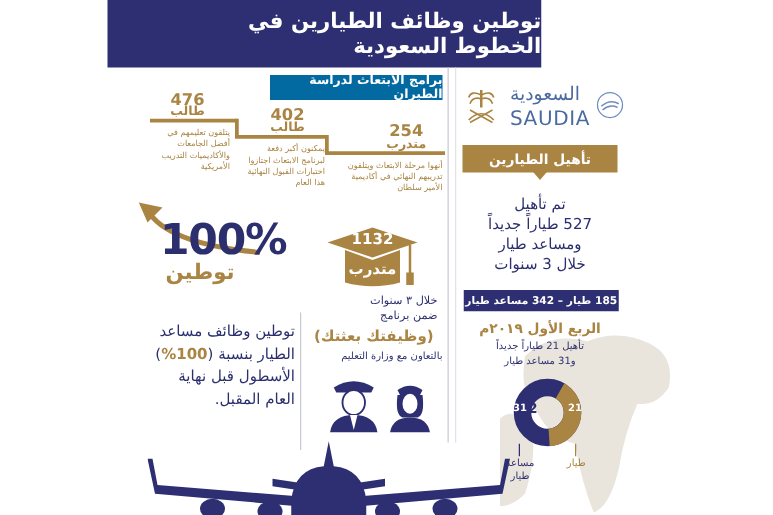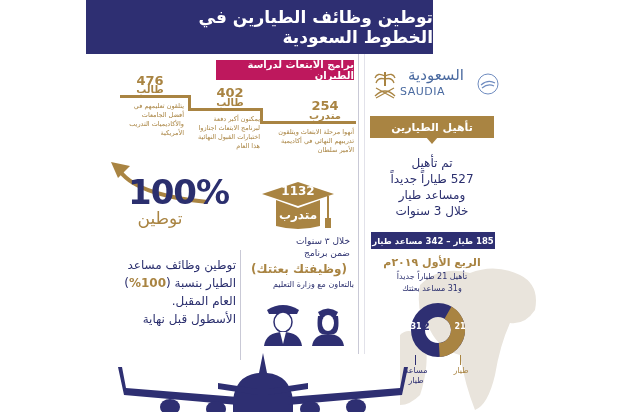--- a/index.html
+++ b/index.html
@@ -6,29 +6,29 @@
   html, body { width: 618px; height: 412px; background: #ffffff; overflow: hidden; }
   body { font-family: "DejaVu Sans", sans-serif; position: relative; color: #2b2f6e; }
   .abs { position: absolute; }
   .rtl { direction: rtl; }
 
   .title-bar { left: 86px; top: 0; width: 347px; height: 54px; background: #2e2f72; }
   .title-text { left: 86px; top: 0; width: 347px; height: 54px; color: #fff; font-size: 17px; font-weight: bold; display: flex; align-items: center; justify-content: center; padding-left: 48px; }
 
   .divider-v { background: #c9c9d6; width: 1px; }
 
-  .prog-label { left: 216px; top: 60px; width: 138px; height: 20px; background: #be185d; color: #fff; font-size: 10px; font-weight: bold; display: flex; align-items: center; justify-content: center; }
+  .prog-label { left: 216px; top: 60px; width: 138px; height: 20px; background: #0369a1; color: #fff; font-size: 10px; font-weight: bold; display: flex; align-items: center; justify-content: center; }
 
   .stair { background: #a98442; }
   .stat-num { color: #a98442; font-weight: bold; font-size: 13px; text-align: center; }
   .stat-unit { color: #a98442; font-weight: bold; font-size: 12px; text-align: center; }
   .desc { color: #a98442; font-size: 6.5px; line-height: 9px; text-align: right; }
 
   .pct { color: #2b2f6e; font-size: 34px; font-weight: 900; letter-spacing: -1px; }
-  .tawteen { color: #a98442; font-size: 17px; font-weight: normal; }
+  .tawteen { color: #a98442; font-size: 17px; font-weight: bold; }
 
   .cap-num { color: #fff; font-weight: bold; font-size: 12px; text-align: center; }
   .small-navy { color: #2b2f6e; font-size: 9px; text-align: right; }
   .job-prog { color: #a98442; font-size: 12px; font-weight: bold; text-align: center; }
 
   .body-text { color: #2b2f6e; font-size: 12px; line-height: 18px; text-align: right; }
   .body-text .hl { color: #a98442; font-weight: bold; }
 
   .pilots-label { left: 370px; top: 116px; width: 124px; height: 22px; background: #a98442; color: #fff; font-size: 11px; font-weight: bold; display: flex; align-items: center; justify-content: center; }
   .pilots-body { color: #2b2f6e; font-size: 12px; line-height: 16px; text-align: center; }
@@ -54,42 +54,42 @@
 </svg>
 
 <div class="abs" style="left:372px; top:66px; width:130px; height:38px;">
   <svg class="abs" style="left:0; top:4px;" width="26" height="30">
     <path d="M13,2 L13,16" stroke="#a98442" stroke-width="2"></path>
     <path d="M13,6 Q5,2 3,8 M13,6 Q21,2 23,8 M13,9 Q6,7 4,13 M13,9 Q20,7 22,13" stroke="#a98442" stroke-width="1.3" fill="none"></path>
     <path d="M3,26 Q13,16 23,26 M23,26 Q13,16 3,26" stroke="#a98442" stroke-width="1.3" fill="none"></path>
     <path d="M4,18 L22,28 M22,18 L4,28" stroke="#a98442" stroke-width="1.2"></path>
   </svg>
   <div class="abs rtl" style="left:28px; top:0; width:72px; text-align:center; font-size:15px; color:#4a6aa0;">السعودية</div>
-  <div class="abs" style="left:28px; top:19px; width:72px; text-align:left; font-size:11px; color:#4a6aa0; letter-spacing:0.5px;">SAUDIA</div>
+  <div class="abs" style="left:28px; top:19px; width:72px; text-align:right; font-size:16px; color:#4a6aa0; letter-spacing:0.5px;">SAUDIA</div>
   <svg class="abs" style="left:104px; top:6px;" width="24" height="24">
     <circle cx="12" cy="12" r="10" fill="none" stroke="#6f8cc0" stroke-width="1"></circle>
     <path d="M5,13 Q12,7 19,11 M6,16 Q12,11 18,14" stroke="#6f8cc0" stroke-width="1.2" fill="none"></path>
   </svg>
 </div>
 
 <div class="abs pilots-label rtl">تأهيل الطيارين</div>
 <svg class="abs" style="left:426px; top:137px;" width="12" height="7">
     <path d="M0,0 L12,0 L6,7 Z" fill="#a98442"></path>
   </svg>
 <div class="abs rtl" style="left:370px; top:155px; width:124px;">
   <div class="pilots-body">تم تأهيل</div>
   <div class="pilots-body">527 طياراً جديداً</div>
   <div class="pilots-body">ومساعد طيار</div>
   <div class="pilots-body">خلال 3 سنوات</div>
 </div>
 <div class="abs navy-strip rtl">185 طيار – 342 مساعد طيار</div>
 
 <div class="abs q1-title rtl" style="left:370px; top:256px; width:124px;">الربع الأول ٢٠١٩م</div>
 <div class="abs q1-line rtl" style="left:370px; top:272px; width:124px;">تأهيل 21 طياراً جديداً</div>
-<div class="abs q1-line rtl" style="left:370px; top:284px; width:124px;">و31 مساعد بعثتك</div>
+<div class="abs q1-line rtl" style="left:370px; top:284px; width:124px;">و31 مساعد طيار</div>
 
 <svg class="abs" style="left:410px; top:302px;" width="56" height="56">
   <circle cx="28" cy="28" r="20" fill="none" stroke="#2e2f72" stroke-width="14"></circle>
   <circle cx="28" cy="28" r="20" fill="none" stroke="#a98442" stroke-width="14" stroke-dasharray="50.7 125.7" transform="rotate(-60 28 28)"></circle>
 </svg>
 <div class="abs" style="left:410px; top:320px; width:20px; text-align:right; font-size:11px; font-weight:bold; color:#2e2f72;">52</div>
 <div class="abs" style="left:409px; top:322px; width:14px; text-align:center; font-size:8px; font-weight:bold; color:#fff;">31</div>
 <div class="abs" style="left:453px; top:322px; width:14px; text-align:center; font-size:8px; font-weight:bold; color:#fff;">21</div>
 <div class="abs divider-v" style="left:415px; top:355px; height:10px; background:#2e2f72;"></div>
 <div class="abs divider-v" style="left:460px; top:355px; height:10px; background:#a98442;"></div>
@@ -147,22 +147,22 @@
 <svg class="abs" style="left:310px; top:304px;" width="36" height="42">
   <path d="M8,8 Q18,1 28,8 L26,12 L10,12 Z" fill="#2e2f72"></path>
   <path d="M8,12 Q6,28 12,30 L24,30 Q30,28 28,12 Z" fill="#2e2f72"></path>
   <ellipse cx="18" cy="19" rx="6" ry="8" fill="#fff"></ellipse>
   <path d="M2,42 Q4,30 18,30 Q32,30 34,42 Z" fill="#2e2f72"></path>
 </svg>
 
 <div class="abs body-text rtl" style="left:118px; top:256px; width:118px;">
   <div>توطين وظائف مساعد</div>
   <div><span>الطيار بنسبة (</span><span class="hl">100%</span><span>)</span></div>
+  <div>الأسطول قبل نهاية</div>
   <div>العام المقبل.</div>
-  <div>الأسطول قبل نهاية</div>
 </div>
 
 <svg class="abs" style="left:118px; top:345px;" width="290" height="67">
   <path d="M145,8 L149,28 Q172,30 175,55 L175,67 L115,67 L115,55 Q118,30 141,28 Z" fill="#2e2f72"></path>
   <path d="M100,38 L140,44 L140,50 L100,44 Z" fill="#2e2f72"></path>
   <path d="M190,38 L150,44 L150,50 L190,44 Z" fill="#2e2f72"></path>
   <path d="M0,22 L4,22 L8,43 L120,52 L120,60 L6,50 Z" fill="#2e2f72"></path>
   <path d="M290,22 L286,22 L282,43 L170,52 L170,60 L284,50 Z" fill="#2e2f72"></path>
   <ellipse cx="52" cy="62" rx="10" ry="8" fill="#2e2f72"></ellipse>
   <ellipse cx="98" cy="64" rx="10" ry="8" fill="#2e2f72"></ellipse>

